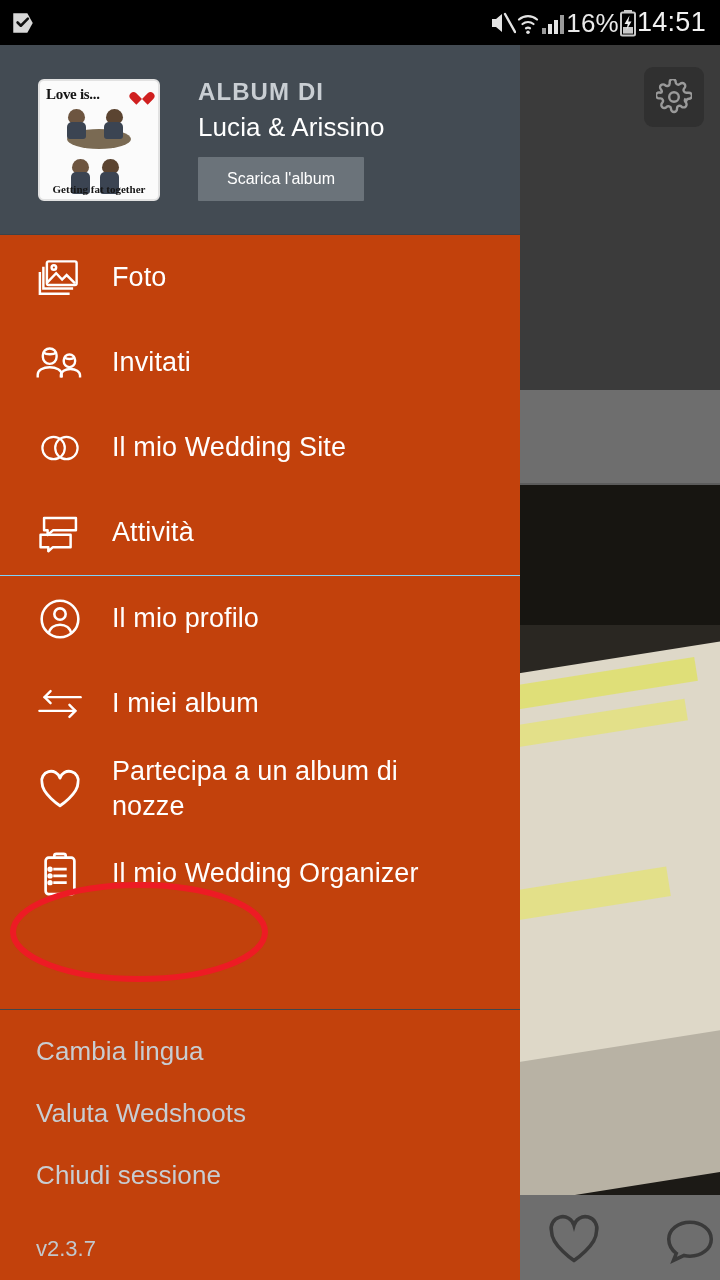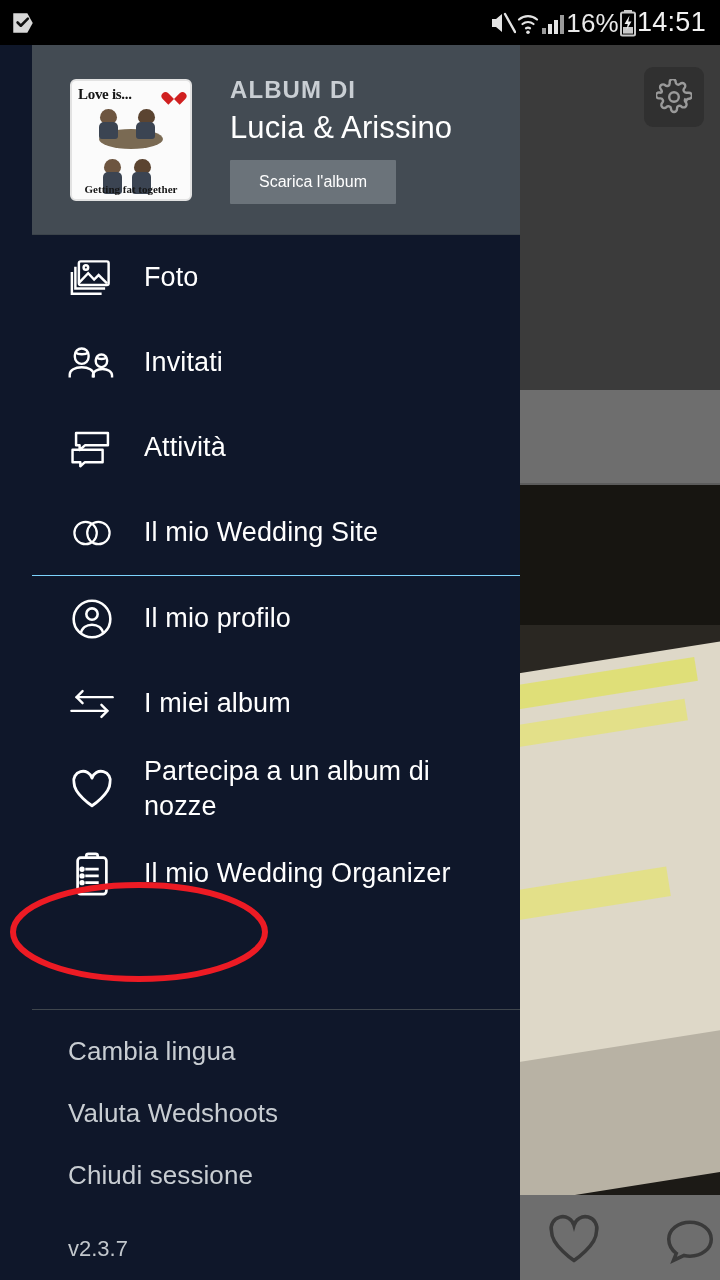--- a/index.html
+++ b/index.html
@@ -76,23 +76,23 @@
     width: 720px; height: 85px;
     background: #6e6e6e;
     display: flex; align-items: center;
     padding-left: 545px; gap: 58px;
   }
 
   
   #drawer {
     position: absolute; left: 0; top: 45px;
     width: 520px; height: 1235px;
-    background: #0f172a;
+    background: #c2410c;
     z-index: 30;
-    display: flex; flex-direction: column; padding-left: 32px;
+    display: flex; flex-direction: column;
   }
 
   
   #drawer-header {
     position: relative;
     height: 190px;
     background: #434b53;
     border-bottom: 1px solid #3b434a;
     display: flex; align-items: center;
     padding: 0 0 0 38px;
@@ -149,21 +149,21 @@
     margin-left: 38px;
     display: flex; flex-direction: column;
     justify-content: center;
   }
   .album-kicker {
     font-size: 24px; font-weight: bold;
     color: #c9ced3; letter-spacing: 1.1px;
     margin-bottom: 6px;
   }
   .album-title {
-    font-size: 31px; color: #ffffff;
+    font-size: 26px; color: #ffffff;
     letter-spacing: .1px;
     margin-bottom: 14px;
   }
   #download-btn {
     align-self: flex-start;
     background: #6b737a;
     border: none; border-radius: 1px;
     color: #ffffff;
     font-family: "Liberation Sans", sans-serif;
     font-size: 16px;
@@ -323,36 +323,36 @@
               <path d="M19.5 6a3.3 3.3 0 0 1 3.3 3.3v.8a3.3 3.3 0 0 1-6.6 0v-.8A3.3 3.3 0 0 1 19.5 6z"></path>
               <path d="M16.6 7.8c1.3 1.1 4.5 1.2 5.8 0"></path>
               <path d="M14.5 19.5v-1.2c0-2.3 2.5-3.8 5.6-3.8 3 0 5.6 1.5 5.6 3.8v1.2"></path>
             </svg>
           </span>
           <span class="nav-label">Invitati</span>
         </div>
 
         <div class="nav-item">
           <span class="nav-icon">
+            <svg width="48" height="32" viewBox="0 0 30 18" fill="none" stroke="#ffffff" stroke-width="1.4">
+              <circle cx="11" cy="9" r="7"></circle>
+              <circle cx="19" cy="9" r="7"></circle>
+            </svg>
+          </span>
+          <span class="nav-label">Il mio Wedding Site</span>
+        </div>
+
+        <div class="nav-item">
+          <span class="nav-icon">
             <svg width="46" height="40" viewBox="0 0 26 22" fill="none" stroke="#ffffff" stroke-width="1.4">
               <path d="M4 2.5h18v7H9l-3 2.6V9.5H4z" stroke-linejoin="round"></path>
               <path d="M2 12h17v7H9l-2.6 2.3V19H2z" stroke-linejoin="round"></path>
             </svg>
           </span>
           <span class="nav-label">Attività</span>
-        </div>
-
-        <div class="nav-item">
-          <span class="nav-icon">
-            <svg width="48" height="32" viewBox="0 0 30 18" fill="none" stroke="#ffffff" stroke-width="1.4">
-              <circle cx="11" cy="9" r="7"></circle>
-              <circle cx="19" cy="9" r="7"></circle>
-            </svg>
-          </span>
-          <span class="nav-label">Il mio Wedding Site</span>
         </div>
       </div>
 
       <div class="nav-group">
 
         <div class="nav-item">
           <span class="nav-icon">
             <svg width="44" height="44" viewBox="0 0 24 24" fill="none" stroke="#ffffff" stroke-width="1.4">
               <circle cx="12" cy="12" r="10"></circle>
               <circle cx="12" cy="9.3" r="3.1"></circle>

